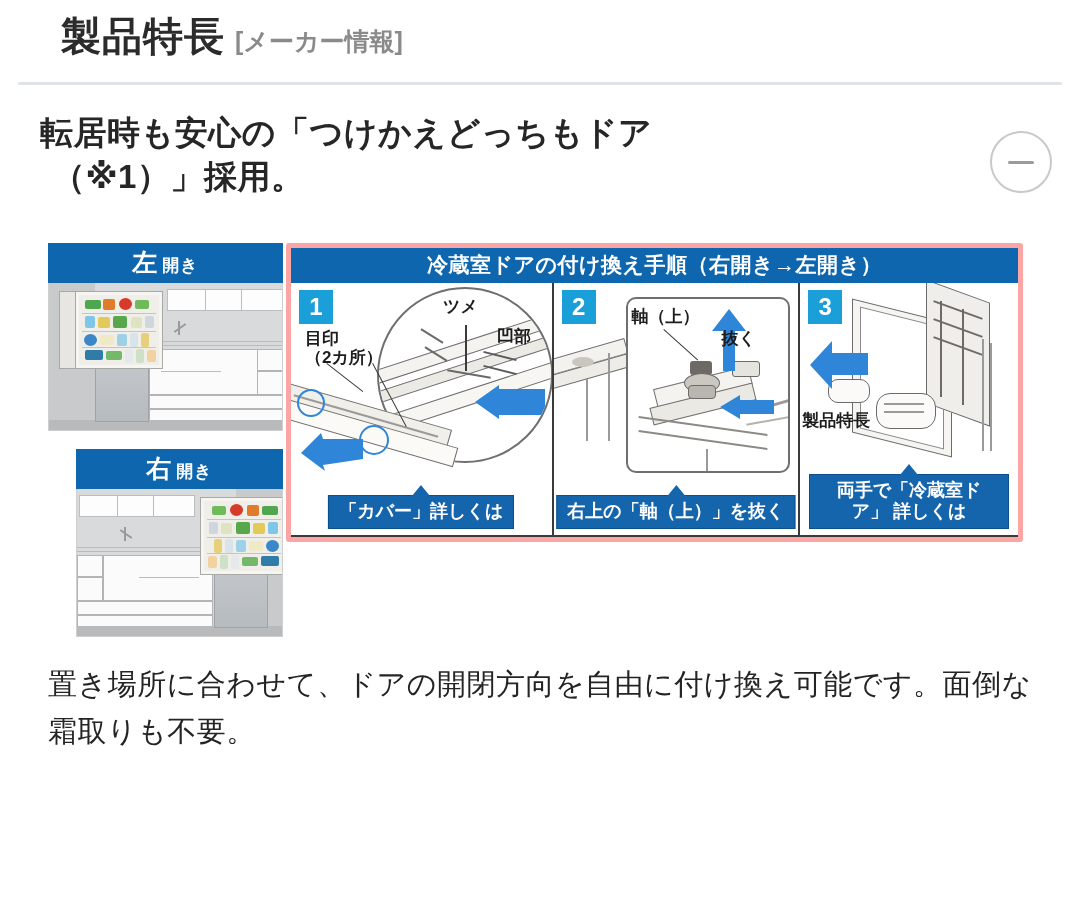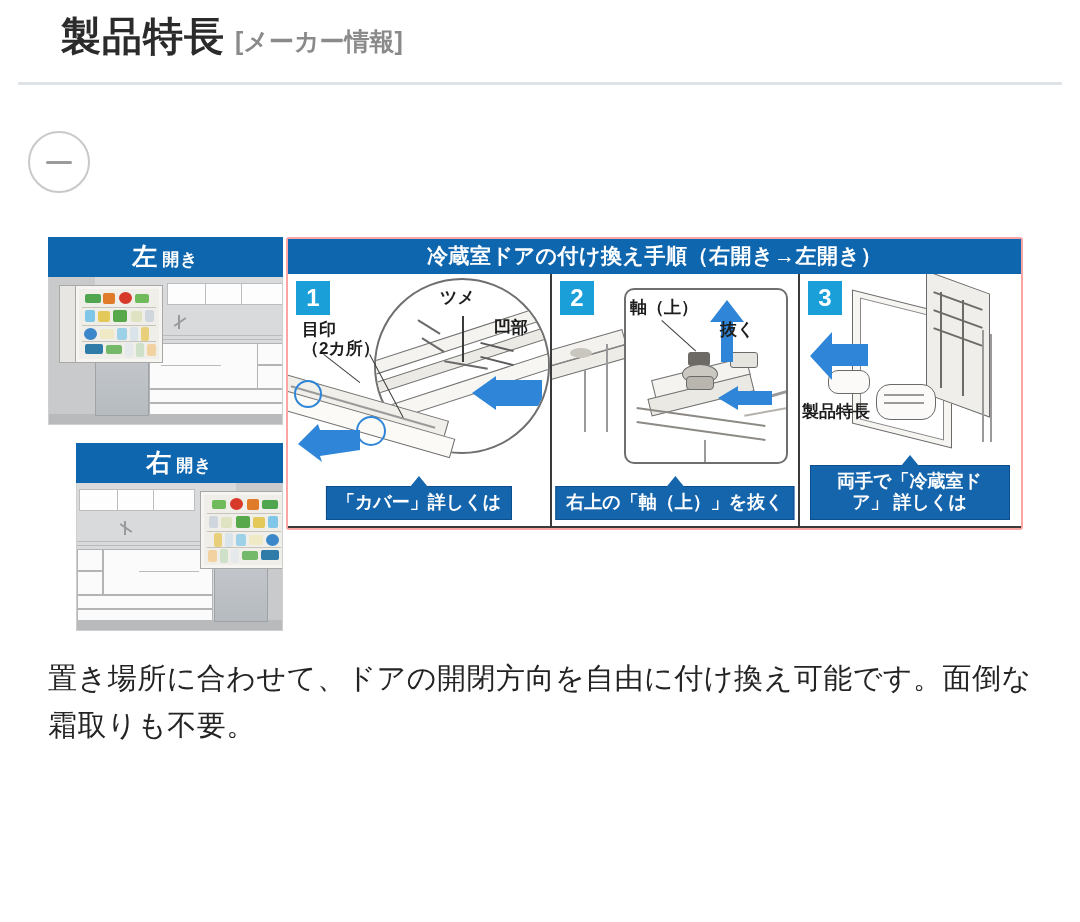--- a/index.html
+++ b/index.html
@@ -154,21 +154,21 @@
     position: absolute;
     width: 16px; height: 76px;
     background: #e7e6e2;
     border: 1px solid #a8a8a6;
     top: 8px;
   }
 
   
   .proc-box {
     width: 737px;
-    border: 2px solid #fca5a5;
+    border: 5px solid #fca5a5;
     border-radius: 3px;
     background: #5eead4;
     box-sizing: border-box;
   }
   .proc-header {
     background: #0e66ae;
     color: #fff;
     text-align: center;
     font-weight: bold;
     font-size: 21px;
@@ -296,20 +296,24 @@
 </head>
 <body>
 
 <div class="page-header">
   <span class="page-title">製品特長</span>
   <span class="page-subtitle">[メーカー情報]</span>
 </div>
 <div class="title-rule"></div>
 
 <div class="accordion">
+  <div class="accordion-heading">
+    <span>転居時も安心の「つけかえどっちもドア</span>
+    <span class="l2">（※1）」採用。</span>
+  </div>
   <div class="toggle-wrap">
     <div class="toggle-circle">
       <div class="toggle-bar"></div>
     </div>
   </div>
 </div>
 
 <div class="figure-row">
 
   <div class="left-col">

